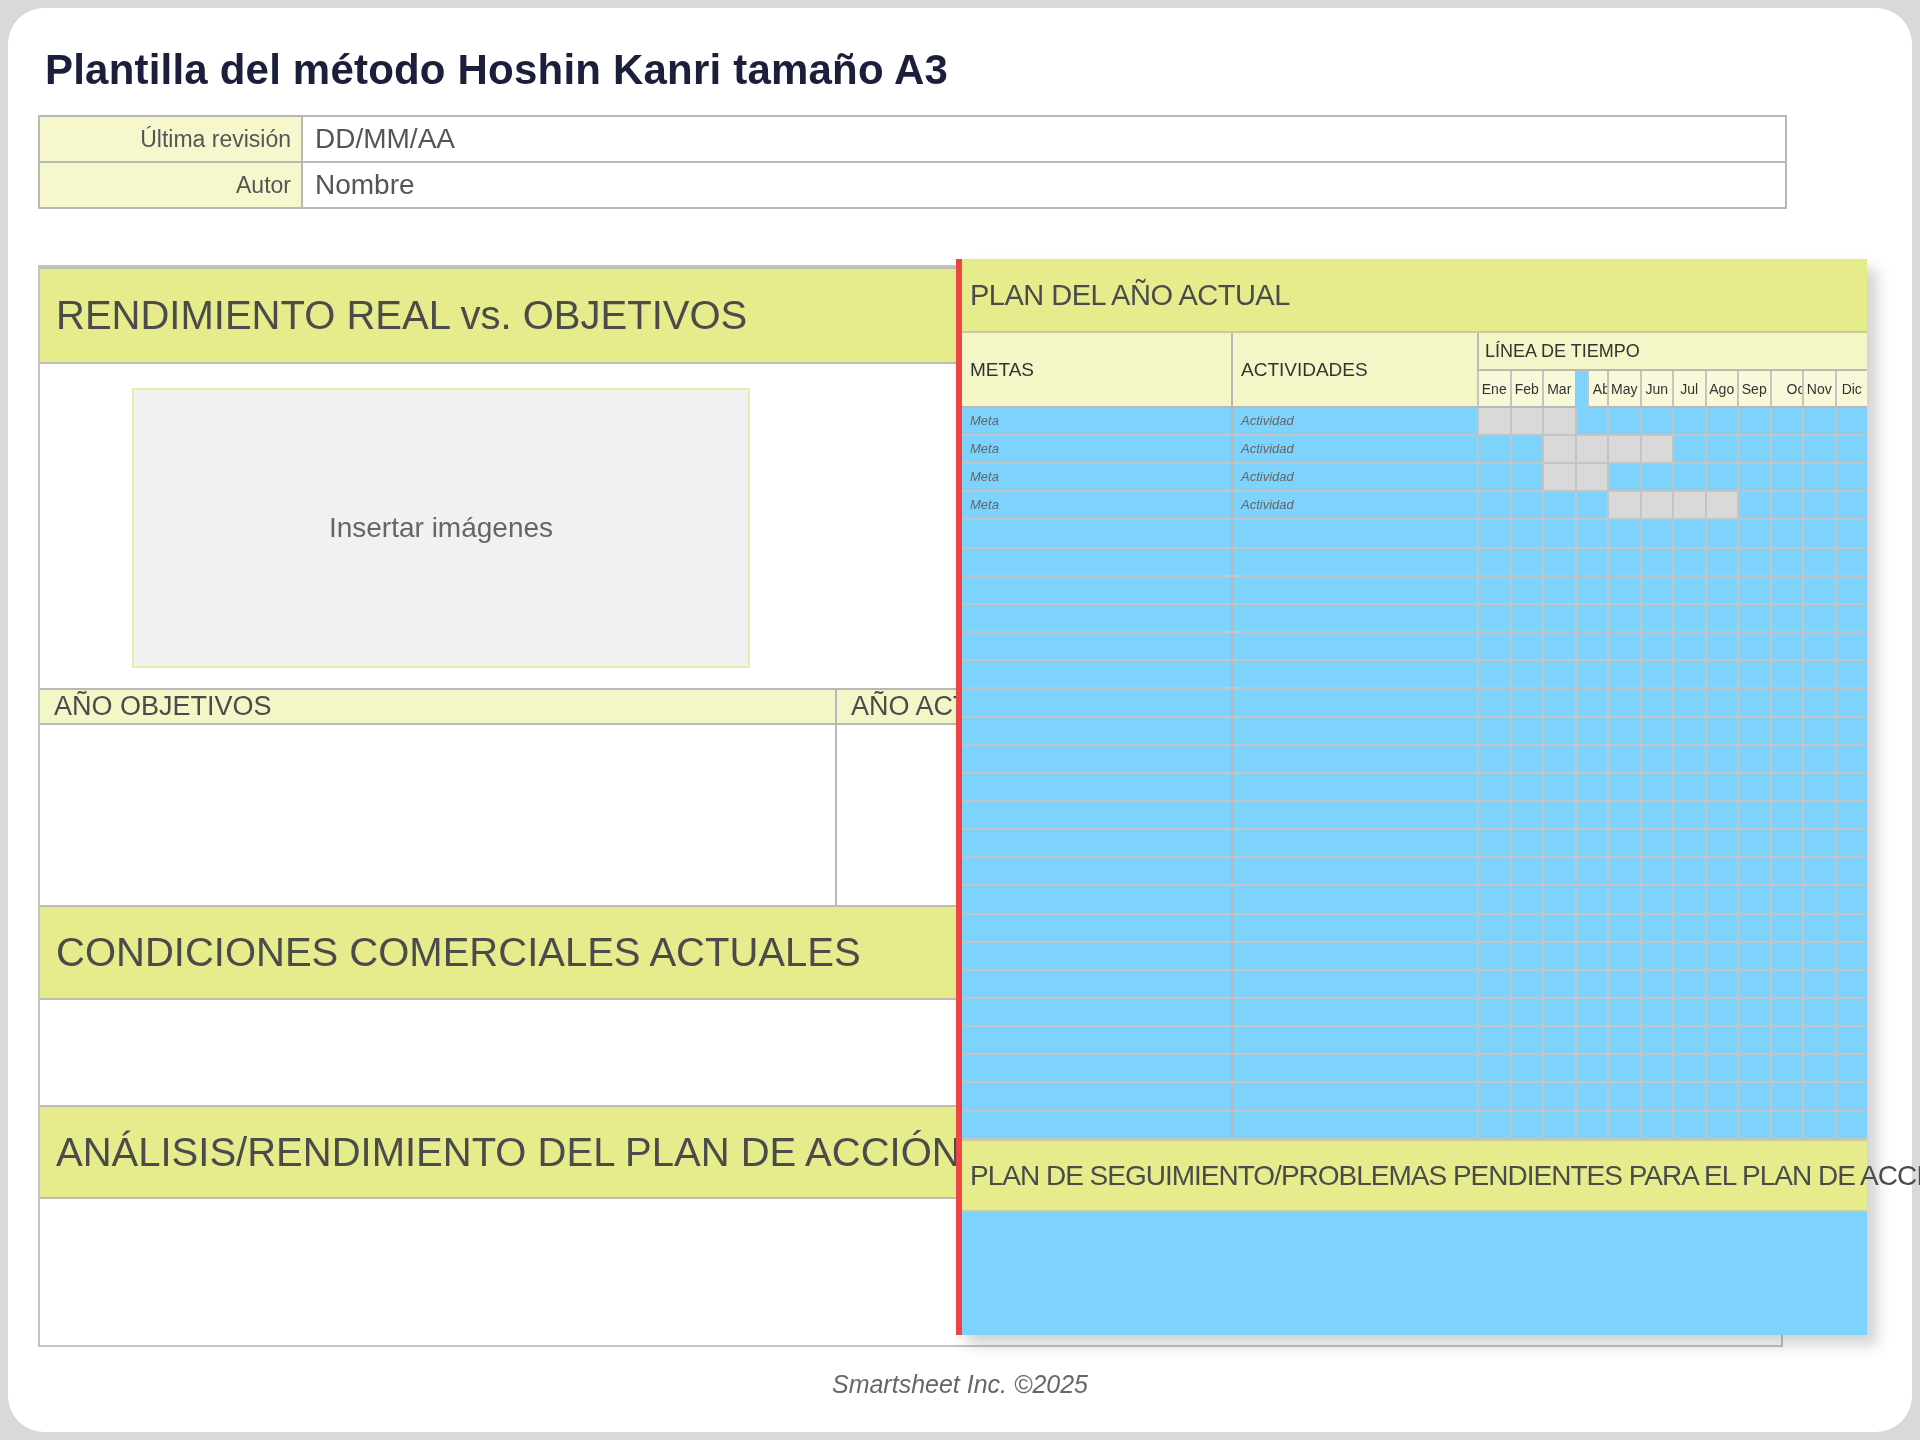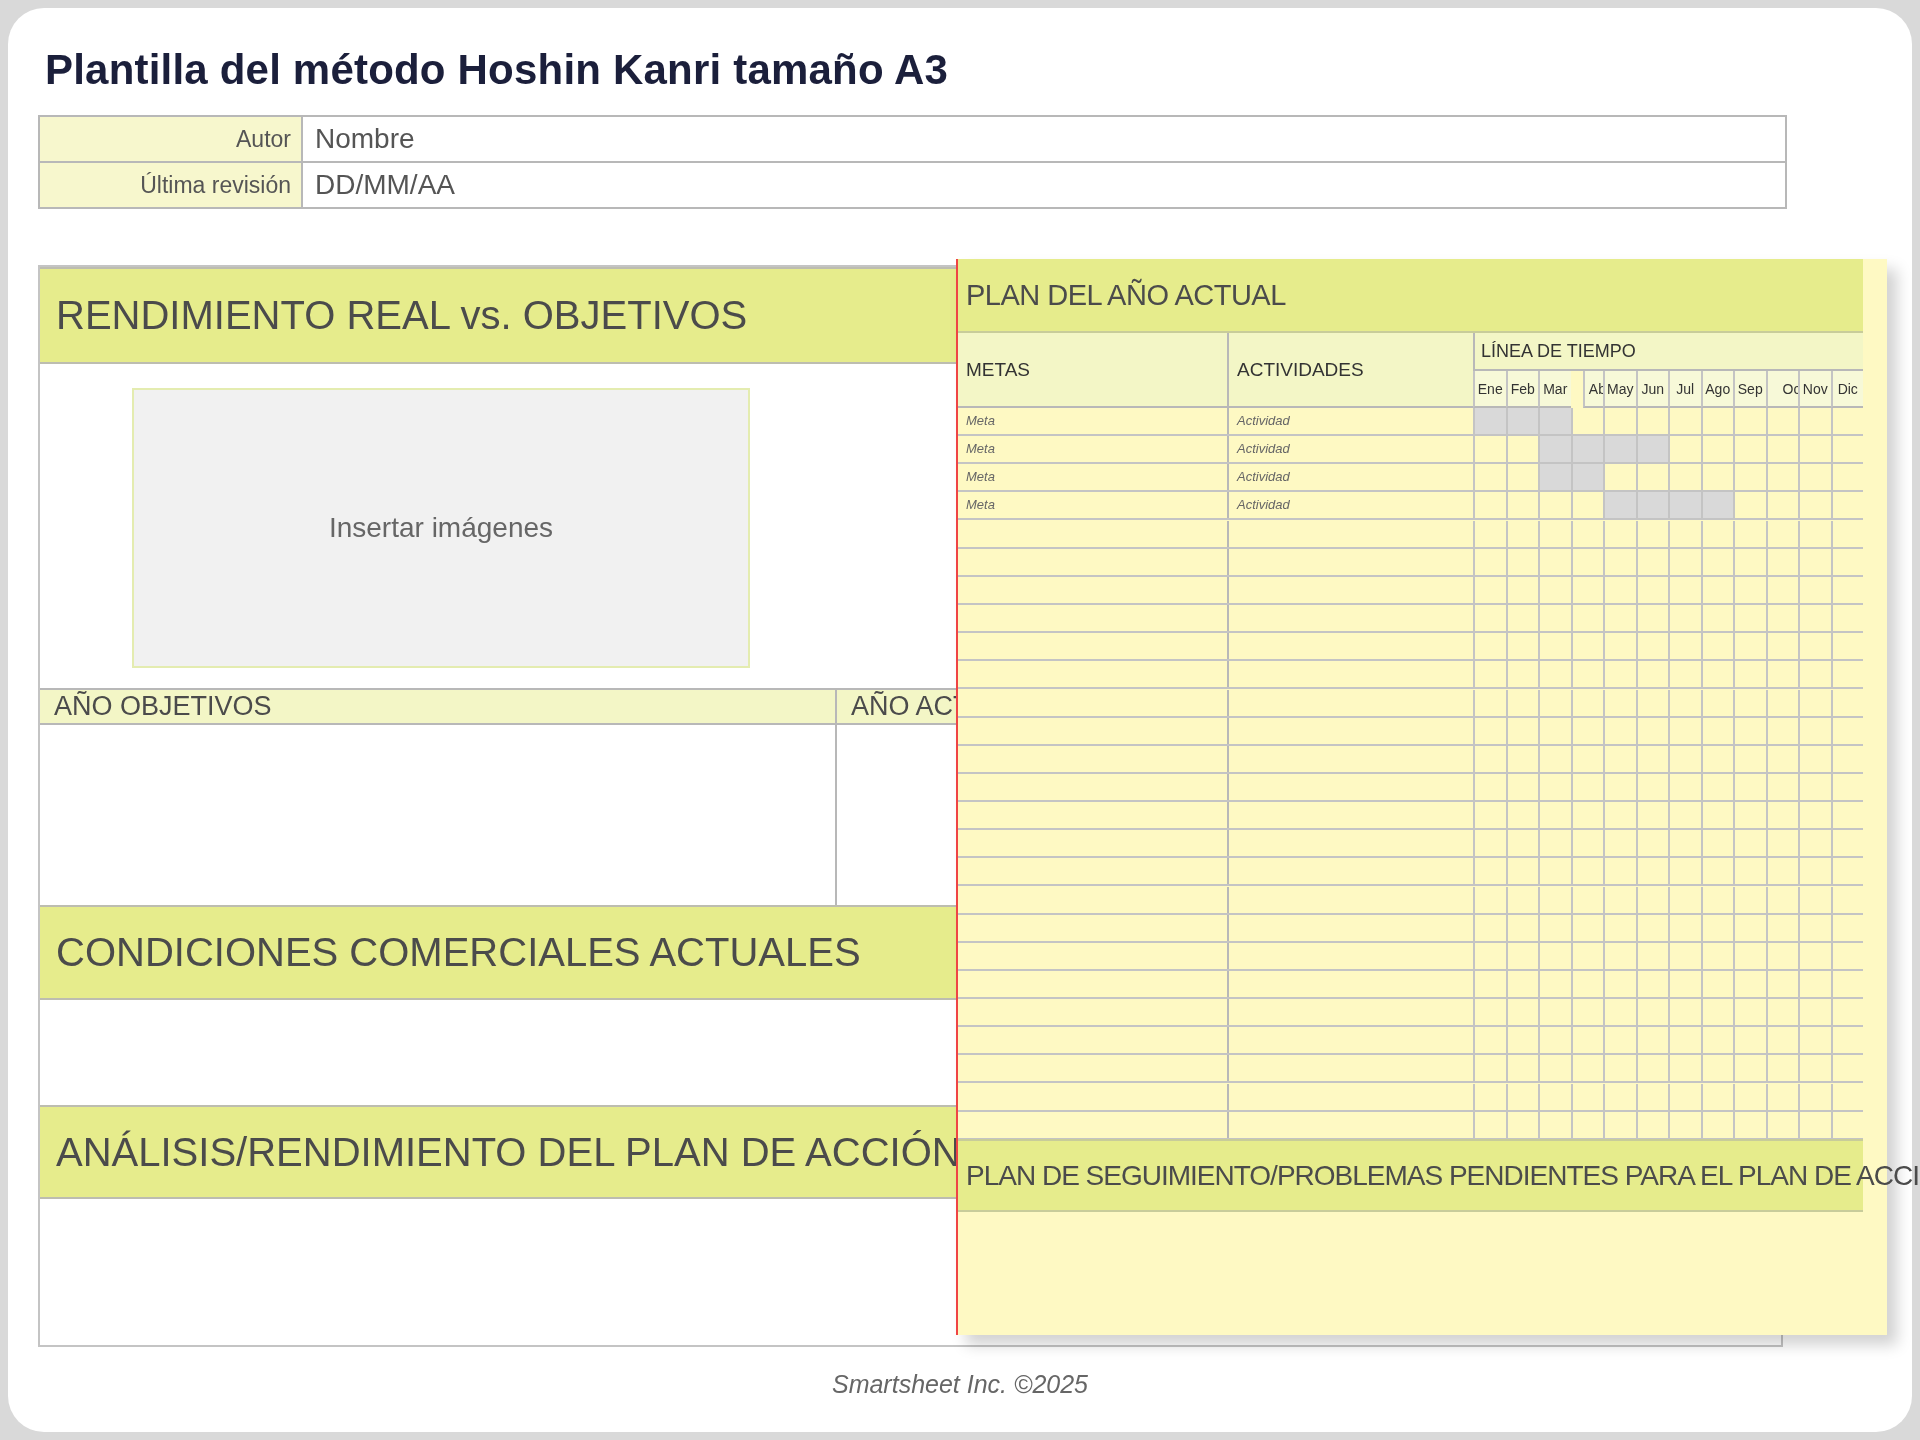--- a/index.html
+++ b/index.html
@@ -22,22 +22,22 @@
            border-bottom:2px solid #bdbdb0; box-sizing:border-box; color:#4b4b4b; font-size:40px;
            padding-left:16px; display:flex; align-items:center; white-space:nowrap; }
   .imgbox { position:absolute; left:92px; top:121px; width:618px; height:280px; background:#f1f1f1;
             border:2px solid #e4ecb0; box-sizing:border-box; display:flex; align-items:center;
             justify-content:center; font-size:28px; color:#666; }
   .yr-h { position:absolute; top:421px; height:37px; background:#f3f6c6; border-top:2px solid #b8b8b8;
           border-bottom:2px solid #b8b8b8; box-sizing:border-box; font-size:27px; color:#4b4b4b;
           padding-left:14px; display:flex; align-items:center; white-space:nowrap; overflow:hidden; }
   .yr-div { position:absolute; top:421px; left:795px; width:2px; height:217px; background:#b8b8b8; }
 
-  .plan { position:absolute; left:956px; top:259px; width:905px; height:1076px; background:#fef9c3;
-          border-left:2px solid #ef4444; box-shadow:10px 10px 14px rgba(0,0,0,0.18);padding-left:24px; }
+  .plan { position:absolute; left:956px; top:259px; width:905px; height:1076px; background:#7dd3fc;
+          border-left:6px solid #ef4444; box-shadow:10px 10px 14px rgba(0,0,0,0.18); }
   .plan-title { position:absolute; left:0; top:0; width:905px; height:74px; background:#e6ec8c;
                 border-bottom:2px solid #c8cc9a; box-sizing:border-box; font-size:29px; color:#4b4b4b;
                 padding-left:8px; display:flex; align-items:center; letter-spacing:-0.5px; }
   .ch { position:absolute; top:74px; height:75px; background:#f3f6c6; border-bottom:2px solid #b8b8b8;
         box-sizing:border-box; font-size:19px; color:#333; display:flex; align-items:center;
         padding-left:8px; }
   .tl-h { position:absolute; top:74px; left:515px; width:390px; height:38px; background:#f3f6c6;
           border-left:2px solid #b8b8b8; border-bottom:2px solid #b8b8b8; box-sizing:border-box;
           font-size:18px; color:#333; padding-left:6px; display:flex; align-items:center; }
   .month { position:absolute; top:112px; height:37px; background:#f7f9d8; border-left:2px solid #c4c4c4;
@@ -58,26 +58,26 @@
 </style>
 </head>
 <body>
 
 <div class="card"></div>
 
 <div class="title">Plantilla del método Hoshin Kanri tamaño A3</div>
 
 <div class="meta">
   <div class="meta-row">
+    <div class="meta-label">Última revisión</div>
+    <div class="meta-value">DD/MM/AA</div>
+  </div>
+  <div class="meta-row">
     <div class="meta-label">Autor</div>
     <div class="meta-value">Nombre</div>
-  </div>
-  <div class="meta-row">
-    <div class="meta-label">Última revisión</div>
-    <div class="meta-value">DD/MM/AA</div>
   </div>
 </div>
 
 <div class="left">
   <div class="sec-h" style="top:0;height:97px;">
     <span>RENDIMIENTO REAL vs. OBJETIVOS</span>
   </div>
   <div class="imgbox">
     <span>Insertar imágenes</span>
   </div>

